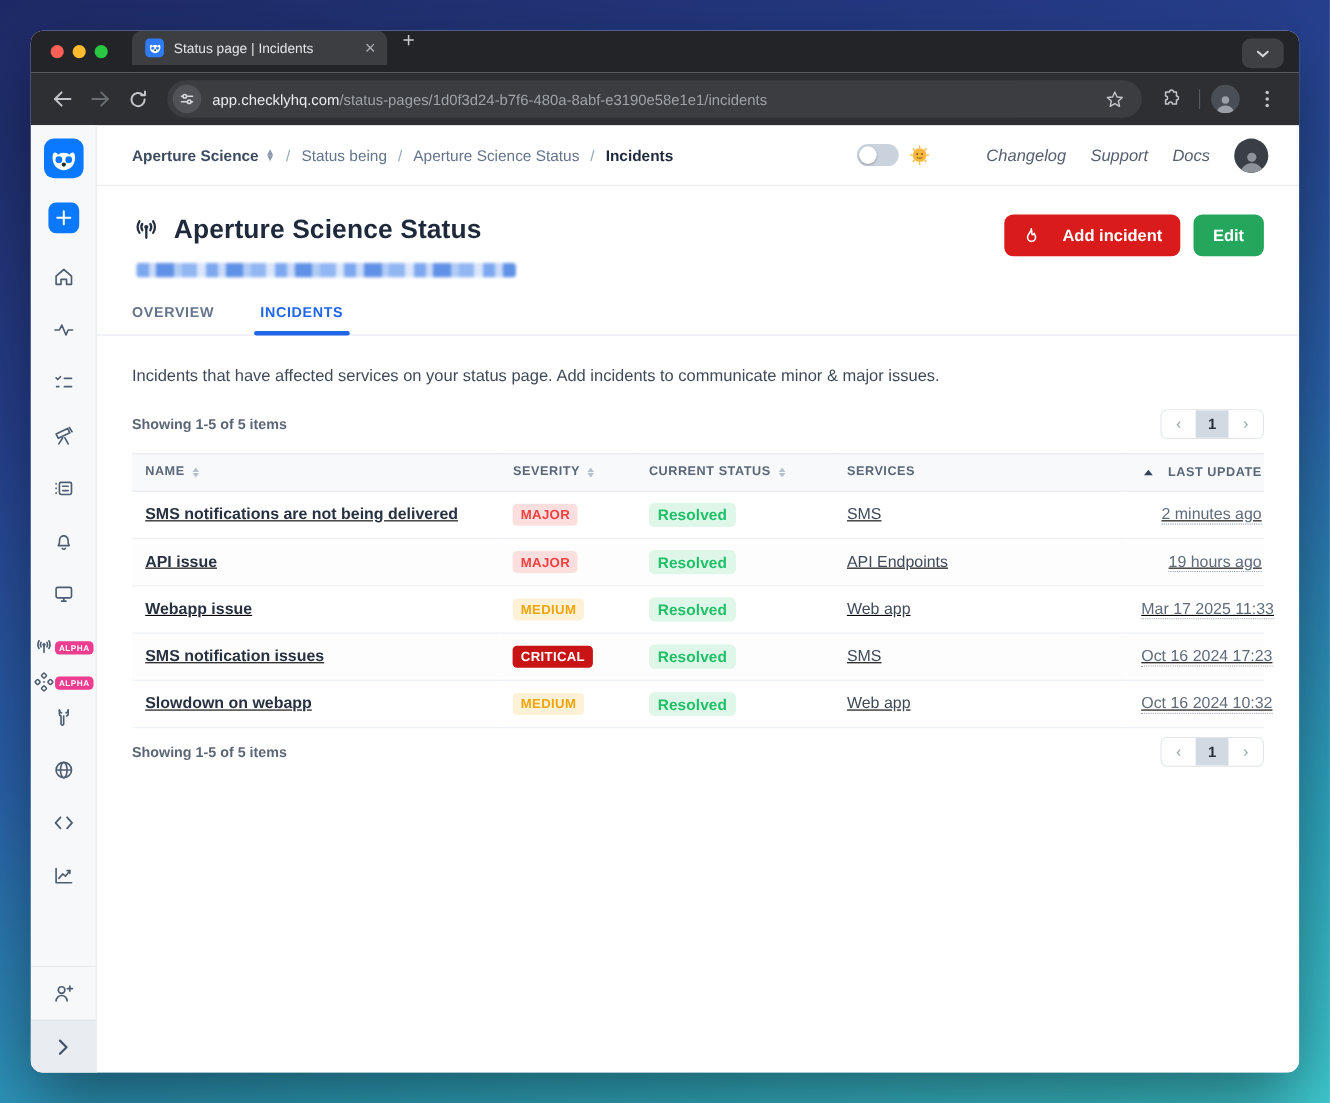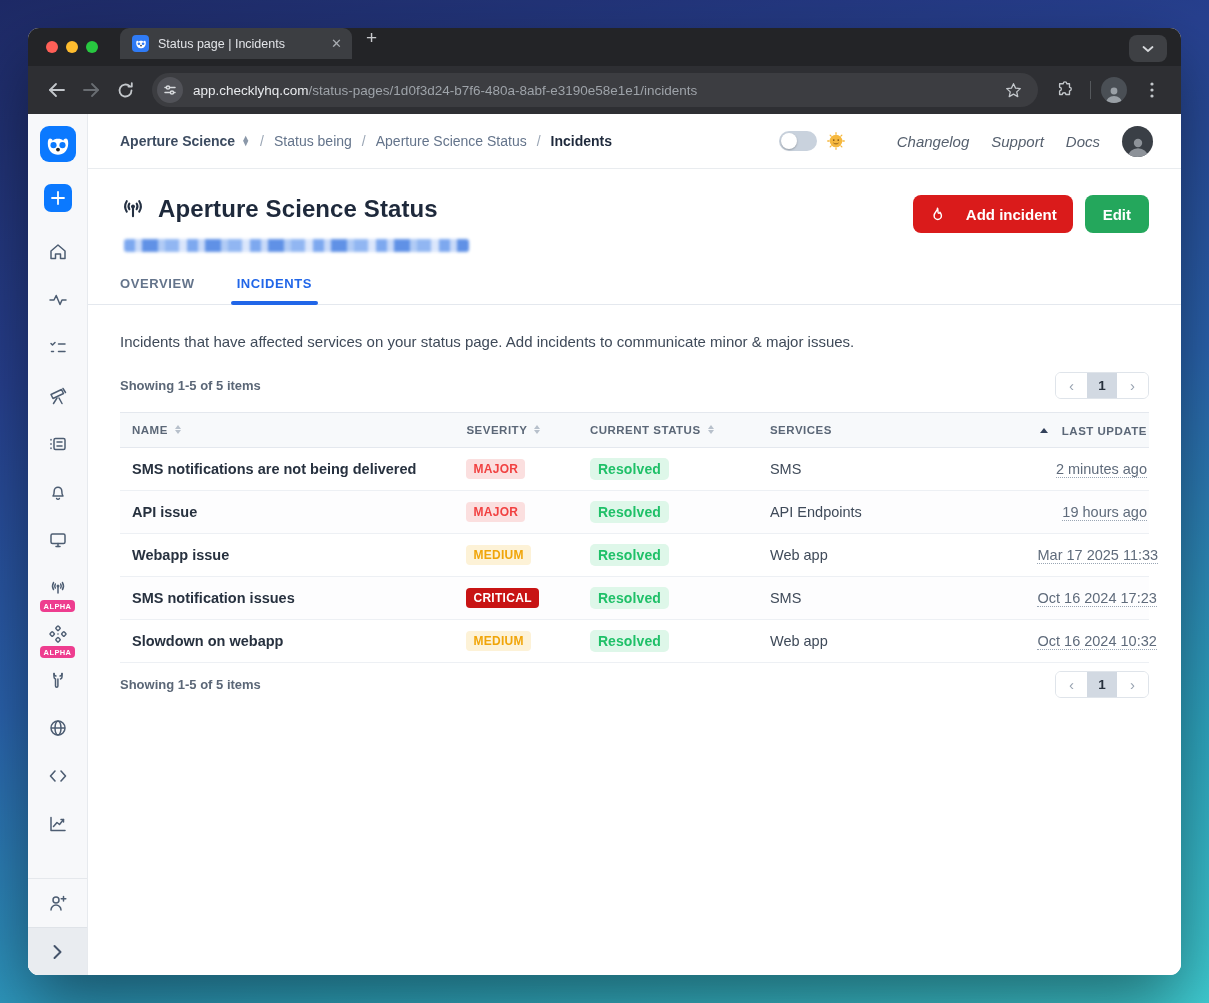--- a/index.html
+++ b/index.html
@@ -35,21 +35,21 @@
   .url-host { color:#e8eaed; } .url-path { color:#9ea3a9; }
   .chrome-right { display:flex; align-items:center; gap:10px; }
   .chrome-sep { width:1px; height:18px; background:#55585c; }
   .chrome-avatar { width:26px; height:26px; border-radius:50%; background:#4a4f55; overflow:hidden; display:flex; align-items:flex-end; justify-content:center; }
   
   .app { flex:1; display:flex; background:#fff; min-height:0; }
   .sidebar { width:60px; flex:0 0 auto; background:#f7f8fa; border-right:1px solid #e7eaee; display:flex; flex-direction:column; align-items:center; }
   .logo-btn { width:36px; height:36px; border-radius:9px; background:#0b79ff; margin-top:12px; display:flex; align-items:center; justify-content:center; }
   .plus-btn { width:28px; height:28px; border-radius:7px; background:#0b79ff; margin-top:22px; display:flex; align-items:center; justify-content:center; color:#fff; font-size:18px; line-height:1; font-weight:400; }
   .nav-icons { display:flex; flex-direction:column; align-items:center; margin-top:30px; }
-  .s-item { color:#4d5d72; display:flex; flex-direction:column; align-items:center; margin-bottom:28px; }
+  .s-item { color:#4d5d72; display:flex; flex-direction:row; align-items:center; margin-bottom:28px; }
   .s-item.tight { margin-bottom:12px; }
   .alpha-badge { margin-top:2px; background:#ee3d8f; color:#fff; font-size:7.5px; font-weight:700; letter-spacing:.4px; padding:1.5px 4px; border-radius:4px; }
   .sidebar-spacer { flex:1; }
   .invite-section { width:100%; border-top:1px solid #e5e8ec; display:flex; justify-content:center; padding:14px 0; color:#4d5d72; }
   .expand-strip { width:100%; height:48px; border-top:1px solid #dfe3e8; background:#e9ecf0; display:flex; align-items:center; justify-content:center; color:#44536a; }
   .main { flex:1; display:flex; flex-direction:column; min-width:0; }
   
   .app-header { height:55px; flex:0 0 auto; border-bottom:1px solid #e9ecef; display:flex; padding:0 28px 0 32px; }
   .breadcrumb { display:flex; align-items:center; gap:10px; font-size:14px; color:#64748b; }
   .bc-account { font-weight:700; color:#3c4b60; display:flex; align-items:center; gap:6px; }
@@ -84,21 +84,21 @@
   .tab-item.active::after { content:""; position:absolute; left:-6px; right:-6px; bottom:-1px; height:4px; background:#2166e8; border-radius:2px; }
   .description { padding:28px 32px 0; font-size:15px; color:#3f4a59; }
   .list-meta { padding:22px 32px 0; display:flex; align-items:center; justify-content:space-between; }
   .list-meta.bottom { padding-top:8px; padding-bottom:10px; }
   .showing { font-size:13px; font-weight:700; color:#5b6777; }
   .pager { display:flex; border:1px solid #dfe4ea; border-radius:6px; overflow:hidden; height:27px; }
   .pager-btn { width:31px; display:flex; align-items:center; justify-content:center; color:#97a2b0; font-size:15px; background:#fff; }
   .pager-page { width:30px; display:flex; align-items:center; justify-content:center; background:#d2d9e2; color:#27303c; font-size:13.5px; font-weight:700; }
   
   .table-wrap { margin-top:13px; padding:0 32px; }
-  table { width:100%; border-collapse:collapse; table-layout:fixed; }
+  table { width:100%; border-collapse:collapse; table-layout:fixed;text-decoration:underline; }
   col.c1{width:32.5%} col.c2{width:12%} col.c3{width:17.5%} col.c4{width:26%} col.c5{width:12%}
   thead th { background:#f7f9fb; border-top:1px solid #e4e8ee; border-bottom:1px solid #e4e8ee;
     font-size:11.5px; font-weight:700; letter-spacing:.5px; color:#5b6777; text-align:left; padding:10px 8px 10px 12px; }
   thead th.right { text-align:right; padding-right:2px; }
   .th-inner { display:inline-flex; align-items:center; gap:7px; }
   .sort-carets { display:inline-flex; flex-direction:column; gap:1px; }
   .sort-carets i { display:block; width:0; height:0; border-left:3.5px solid transparent; border-right:3.5px solid transparent; }
   .sort-carets .up { border-bottom:4px solid #b7c0cb; }
   .sort-carets .dn { border-top:4px solid #b7c0cb; }
   .sort-asc { display:inline-block; width:0; height:0; border-left:4px solid transparent; border-right:4px solid transparent; border-bottom:5px solid #33415a; margin-right:7px; }

